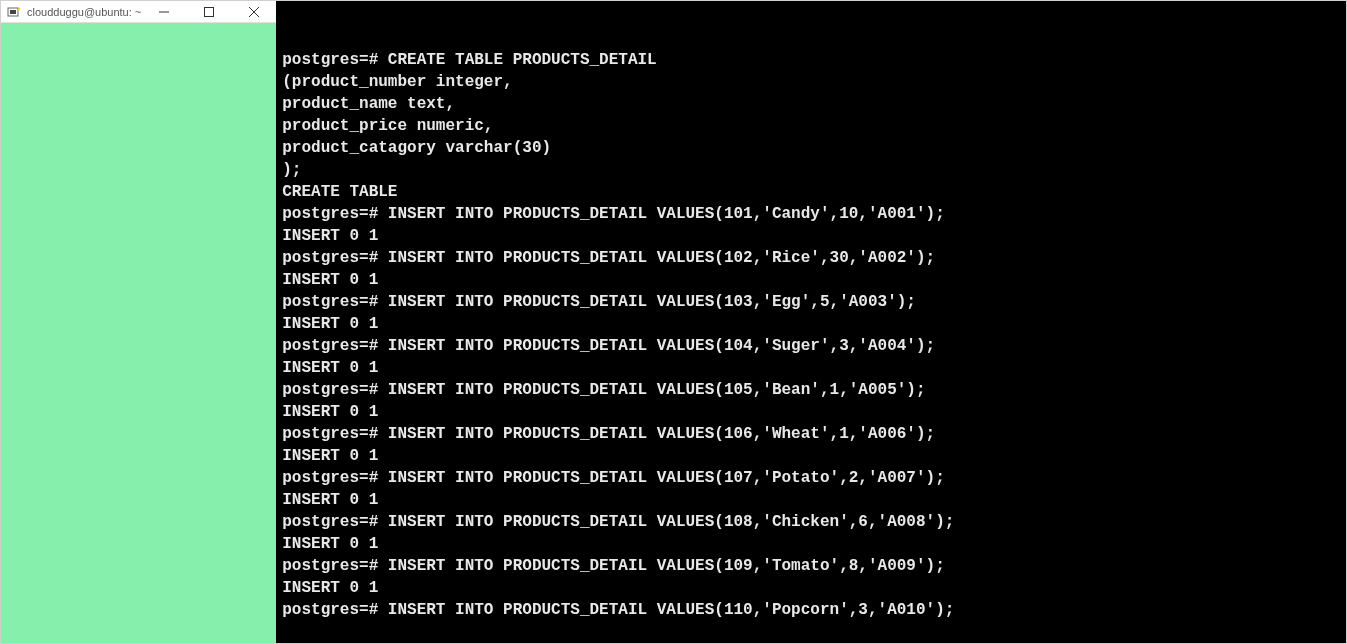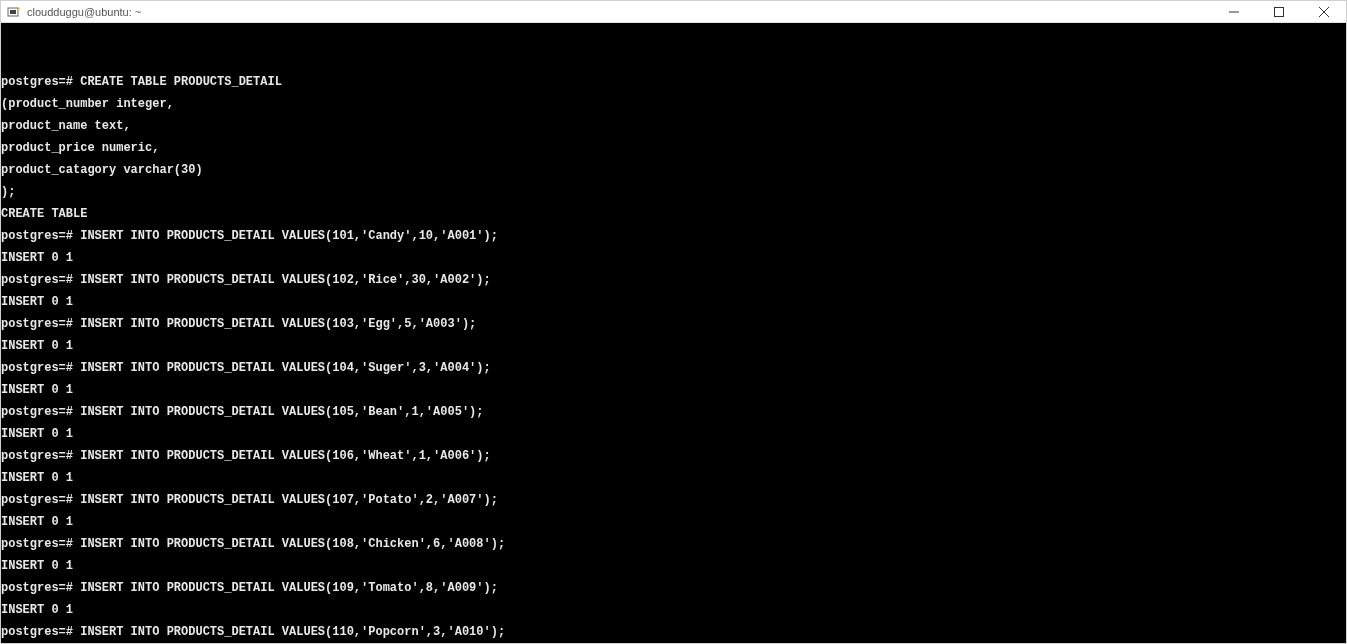--- a/index.html
+++ b/index.html
@@ -12,23 +12,23 @@
       font-family: "Segoe UI", Tahoma, sans-serif;
       background: #f0f0f0;
       width: 1347px;
       height: 644px;
       overflow: hidden;
     }
     
     .window {
       width: 100%;
       height: 100%;
-      background: #8b5cf6;
+      background: #86efac;
       display: flex;
-      flex-direction: column;
+      flex-direction: row;
       border: 1px solid #d0d0d0;
     }
     
     .titlebar {
       height: 22px;
       background: #fff;
       display: flex;
       align-items: center;
       padding-left: 6px;
       border-bottom: 1px solid #e0e0e0;
@@ -60,23 +60,23 @@
       display: flex;
       align-items: center;
       justify-content: center;
       color: #555;
       cursor: pointer;
     }
     
     .terminal {
       flex: 1;
       background: #000;
-      padding: 4px 0;
+      padding: 4px 6px;
       font-family: "Consolas", "Courier New", monospace;
-      font-size: 12px;
+      font-size: 16px;
       font-weight: bold;
       line-height: 22px;
       color: #e8e8e8;
       overflow: hidden;
       white-space: pre;
     }
     
     .terminal-line {
       display: block;
     }

